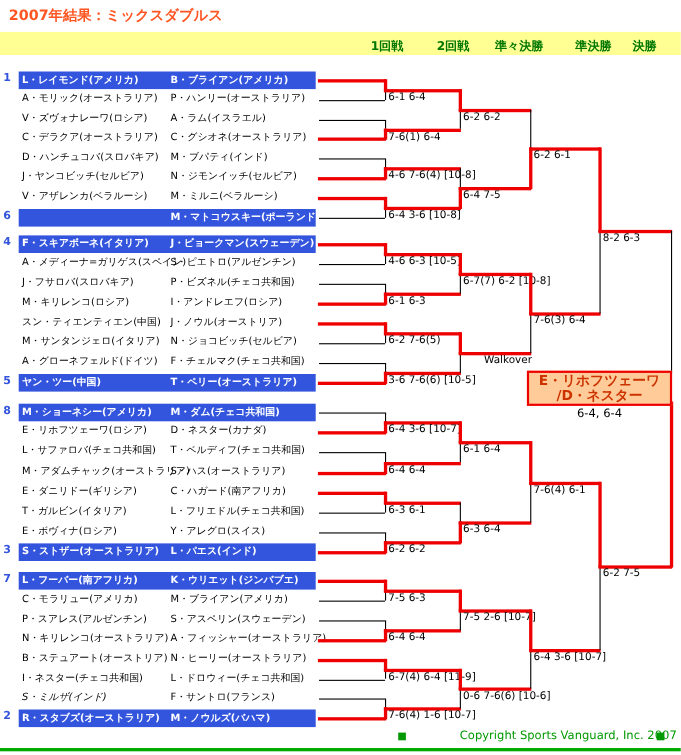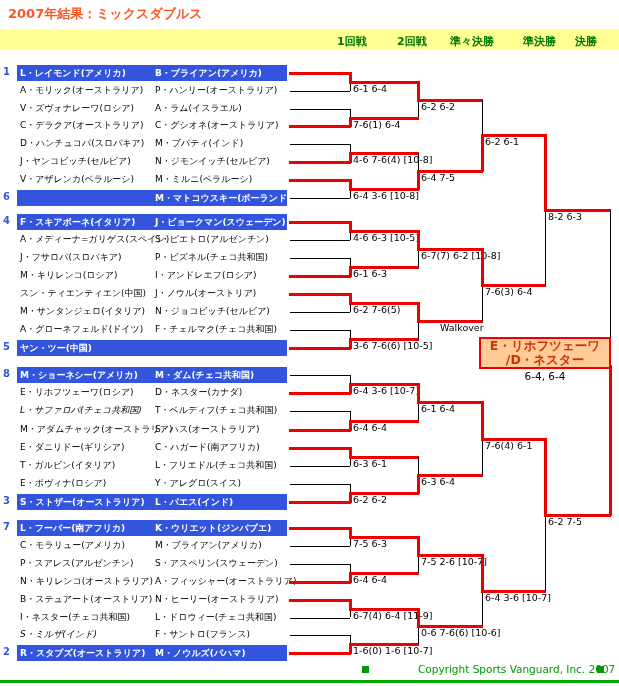--- a/index.html
+++ b/index.html
@@ -83,32 +83,33 @@
       <div class="bl" style="left: 289px; top: 293px; width: 62px; height: 3px; background: rgb(238, 0, 0);"></div>
       <div class="team-name" style="left: 20px; top: 306px;">M・サンタンジェロ(イタリア)</div>
       <div class="team-name" style="left: 155px; top: 306px;">N・ジョコビッチ(セルビア)</div>
       <div class="bl" style="left: 290px; top: 312px; width: 60px; height: 1px; background: rgb(0, 0, 0);"></div>
       <div class="team-name" style="left: 20px; top: 324px;">A・グローネフェルド(ドイツ)</div>
       <div class="team-name" style="left: 155px; top: 324px;">F・チェルマク(チェコ共和国)</div>
       <div class="bl" style="left: 290px; top: 330px; width: 60px; height: 1px; background: rgb(0, 0, 0);"></div>
       <div class="seed-num" style="left: 3px; top: 341px;">5</div>
       <div class="blue-bar" style="top: 340px;">
         <span class="bar-name" style="left: 3px;">ヤン・ツー(中国)</span>
+        <span class="bar-name" style="left: 138px;">T・ペリー(オーストラリア)</span>
       </div>
       <div class="bl" style="left: 289px; top: 347px; width: 62px; height: 3px; background: rgb(238, 0, 0);"></div>
       <div class="seed-num" style="left: 3px; top: 368px;">8</div>
       <div class="blue-bar" style="top: 367px;">
         <span class="bar-name" style="left: 3px;">M・ショーネシー(アメリカ)</span>
         <span class="bar-name" style="left: 138px;">M・ダム(チェコ共和国)</span>
       </div>
       <div class="bl" style="left: 290px; top: 375px; width: 60px; height: 1px; background: rgb(0, 0, 0);"></div>
       <div class="team-name" style="left: 20px; top: 387.2px;">E・リホフツェーワ(ロシア)</div>
       <div class="team-name" style="left: 155px; top: 387.2px;">D・ネスター(カナダ)</div>
       <div class="bl" style="left: 289px; top: 392.2px; width: 62px; height: 3px; background: rgb(238, 0, 0);"></div>
-      <div class="team-name" style="left: 20px; top: 405.4px; font-style: italic;">L・サファロバ(チェコ共和国)</div>
+      <div class="team-name" style="left: 20px; top: 405.4px;">L・サファロバ(チェコ共和国)</div>
       <div class="team-name" style="left: 155px; top: 405.4px;">T・ベルディフ(チェコ共和国)</div>
       <div class="bl" style="left: 290px; top: 411.4px; width: 60px; height: 1px; background: rgb(0, 0, 0);"></div>
       <div class="team-name" style="left: 20px; top: 423.6px;">M・アダムチャック(オーストラリア)</div>
       <div class="team-name" style="left: 155px; top: 423.6px;">S・ハス(オーストラリア)</div>
       <div class="bl" style="left: 289px; top: 428.6px; width: 62px; height: 3px; background: rgb(238, 0, 0);"></div>
       <div class="team-name" style="left: 20px; top: 441.8px;">E・ダニリドー(ギリシア)</div>
       <div class="team-name" style="left: 155px; top: 441.8px;">C・ハガード(南アフリカ)</div>
       <div class="bl" style="left: 289px; top: 446.8px; width: 62px; height: 3px; background: rgb(238, 0, 0);"></div>
       <div class="team-name" style="left: 20px; top: 460px;">T・ガルビン(イタリア)</div>
       <div class="team-name" style="left: 155px; top: 460px;">L・フリエドル(チェコ共和国)</div>
@@ -208,21 +209,21 @@
       <div class="bl" style="left: 349px; top: 571.75px; width: 3px; height: 10.95px; background: rgb(238, 0, 0);"></div>
       <div class="bl" style="left: 349px; top: 571.75px; width: 70px; height: 3px; background: rgb(238, 0, 0);"></div>
       <div class="score" style="left: 353px; top: 574.75px;">6-4 6-4</div>
       <div class="bl" style="left: 349px; top: 598.6px; width: 3px; height: 10.95px; background: rgb(238, 0, 0);"></div>
       <div class="bl" style="left: 350px; top: 608.55px; width: 1px; height: 8.95px; background: rgb(0, 0, 0);"></div>
       <div class="bl" style="left: 349px; top: 607.55px; width: 70px; height: 3px; background: rgb(238, 0, 0);"></div>
       <div class="score" style="left: 353px; top: 610.55px;">6-7(4) 6-4 [11-9]</div>
       <div class="bl" style="left: 350px; top: 635.4px; width: 1px; height: 8.95px; background: rgb(0, 0, 0);"></div>
       <div class="bl" style="left: 349px; top: 643.35px; width: 3px; height: 10.95px; background: rgb(238, 0, 0);"></div>
       <div class="bl" style="left: 349px; top: 643.35px; width: 70px; height: 3px; background: rgb(238, 0, 0);"></div>
-      <div class="score" style="left: 353px; top: 646.35px;">1-6(0) 1-6 [10-7]</div>
+      <div class="score" style="left: 353px; top: 646.35px;">7-6(4) 1-6 [10-7]</div>
       <div class="bl" style="left: 417px; top: 80.9px; width: 3px; height: 19.8px; background: rgb(238, 0, 0);"></div>
       <div class="bl" style="left: 418px; top: 99.7px; width: 1px; height: 17.8px; background: rgb(0, 0, 0);"></div>
       <div class="bl" style="left: 417px; top: 98.7px; width: 66px; height: 3px; background: rgb(238, 0, 0);"></div>
       <div class="score" style="left: 421px; top: 101.7px;">6-2 6-2</div>
       <div class="bl" style="left: 418px; top: 153.1px; width: 1px; height: 17.8px; background: rgb(0, 0, 0);"></div>
       <div class="bl" style="left: 417px; top: 169.9px; width: 3px; height: 19.8px; background: rgb(238, 0, 0);"></div>
       <div class="bl" style="left: 417px; top: 169.9px; width: 66px; height: 3px; background: rgb(238, 0, 0);"></div>
       <div class="score" style="left: 421px; top: 172.9px;">6-4 7-5</div>
       <div class="bl" style="left: 417px; top: 230px; width: 3px; height: 20px; background: rgb(238, 0, 0);"></div>
       <div class="bl" style="left: 418px; top: 249px; width: 1px; height: 18px; background: rgb(0, 0, 0);"></div>

